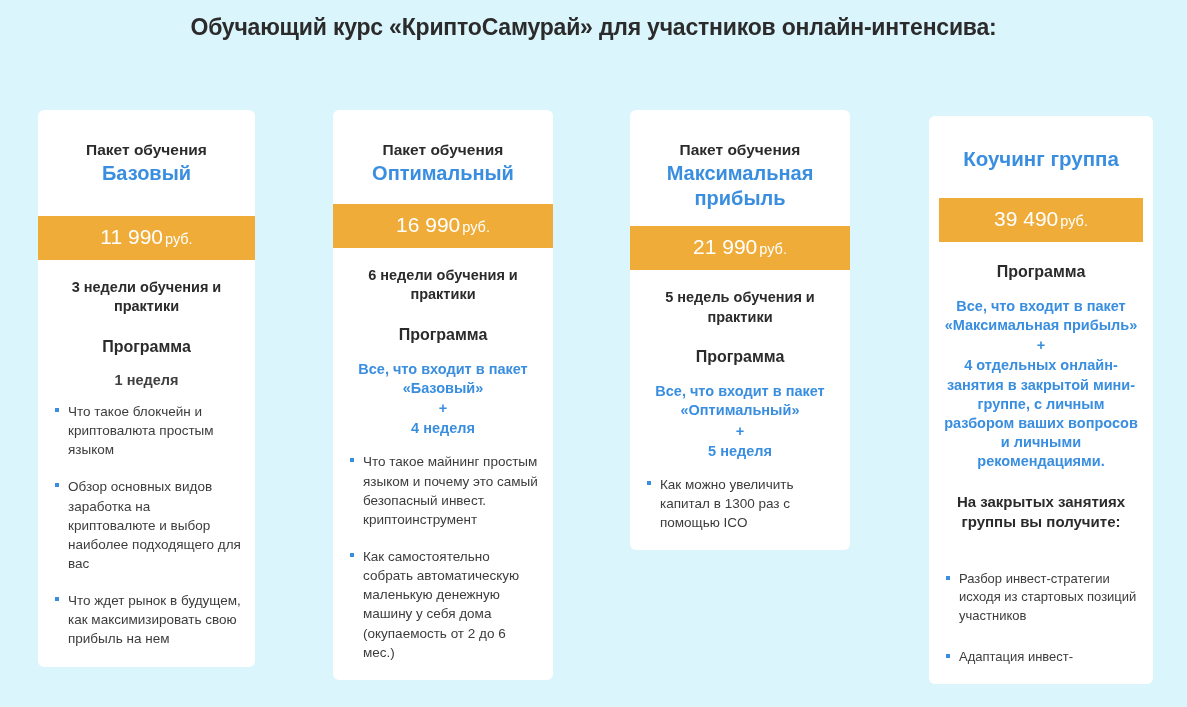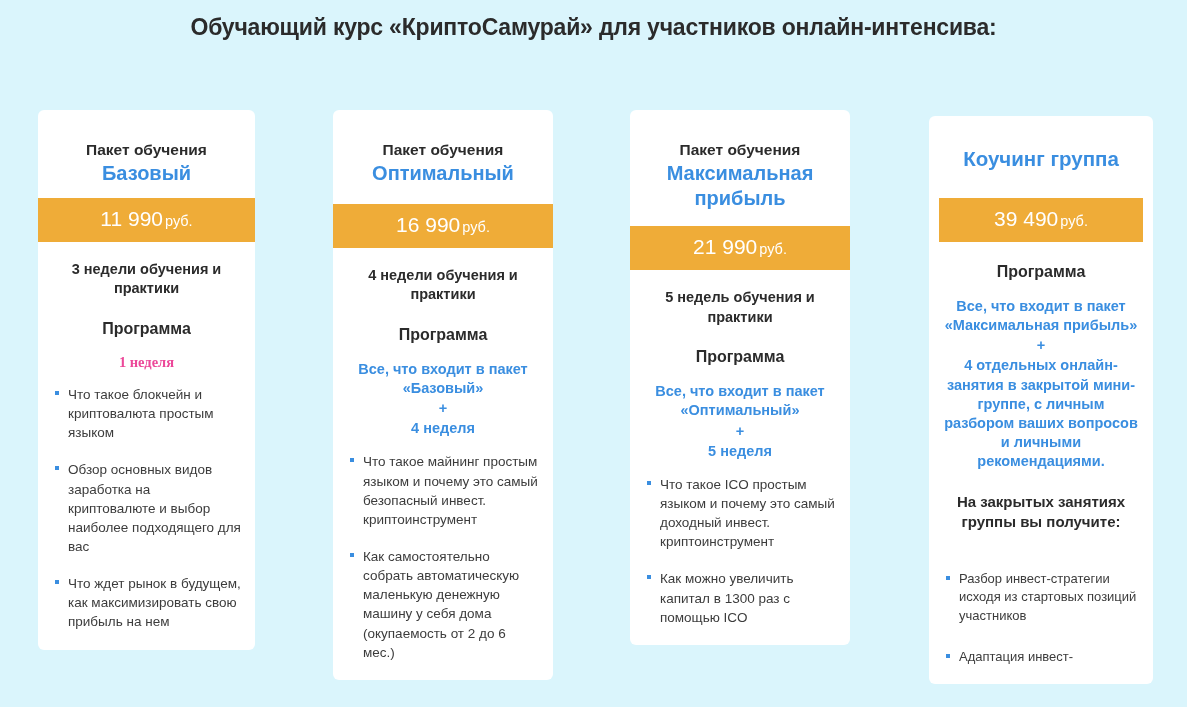--- a/index.html
+++ b/index.html
@@ -84,21 +84,21 @@
 
   .price-bar {
     background: #efac38;
     text-align: center;
     padding: 9px 0 11px;
     color: #ffffff;
     white-space: nowrap;
   }
 
   .price-bar-wrap { margin-top: 16px; }
-  .card-1 .price-bar-wrap { margin-top: 12px; }
+  .card-1 .price-bar-wrap { margin-top: 30px; }
   .card-2 .price-bar-wrap { margin-top: 18px; }
   .card-3 .price-bar-wrap { margin-top: 16px; border-radius: 17px; }
   .card-4 .price-bar-wrap { margin-top: 27px; padding: 0 10px; }
 
   .price-amount {
     font-size: 21px;
     font-weight: normal;
   }
   .price-unit {
     font-size: 14.5px;
@@ -130,23 +130,22 @@
   }
 
   .includes .plus {
     display: block;
     padding: 1px 0 1px;
   }
 
   .week-label {
     font-size: 14.5px;
     font-weight: bold;
-    color: #ec4899;
+    color: #404040;
     padding-top: 16px;
-    font-family: Liberation Serif, serif;
   }
 
   .subhead {
     font-size: 15px;
     font-weight: bold;
     color: #2b2b2b;
     line-height: 1.35;
     padding-top: 21px;
   }
 
@@ -212,21 +211,21 @@
       <div class="card-inner">
         <div class="pkg-label">Пакет обучения</div>
         <div class="pkg-name">Оптимальный</div>
       </div>
       <div class="price-bar-wrap">
         <div class="price-bar">
           <span class="price-amount">16 990</span><span class="price-unit">руб.</span>
         </div>
       </div>
       <div class="card-inner">
-        <div class="duration">4 недели обучения и практики</div>
+        <div class="duration">6 недели обучения и практики</div>
         <div class="program-head">Программа</div>
         <div class="includes">
           <span>Все, что входит в пакет</span>
           <span>«Базовый»</span>
           <span class="plus">+</span>
           <span>4 неделя</span>
         </div>
         <ul class="bullets">
           <li class="bullet"><span class="dot"></span><span>Что такое майнинг простым языком и почему это самый безопасный инвест. криптоинструмент</span></li>
           <li class="bullet"><span class="dot"></span><span>Как самостоятельно собрать автоматическую маленькую денежную машину у себя дома (окупаемость от 2 до 6 мес.)</span></li>
@@ -247,21 +246,20 @@
       <div class="card-inner">
         <div class="duration">5 недель обучения и практики</div>
         <div class="program-head">Программа</div>
         <div class="includes">
           <span>Все, что входит в пакет</span>
           <span>«Оптимальный»</span>
           <span class="plus">+</span>
           <span>5 неделя</span>
         </div>
         <ul class="bullets">
-          <li class="bullet"><span class="dot"></span><span>Что такое ICO простым языком и почему это самый доходный инвест. криптоинструмент</span></li>
           <li class="bullet"><span class="dot"></span><span>Как можно увеличить капитал в 1300 раз с помощью ICO</span></li>
         </ul>
       </div>
     </div>
 
     <div class="card card-4">
       <div class="card-inner">
         <div class="pkg-name">Коучинг группа</div>
       </div>
       <div class="price-bar-wrap">

